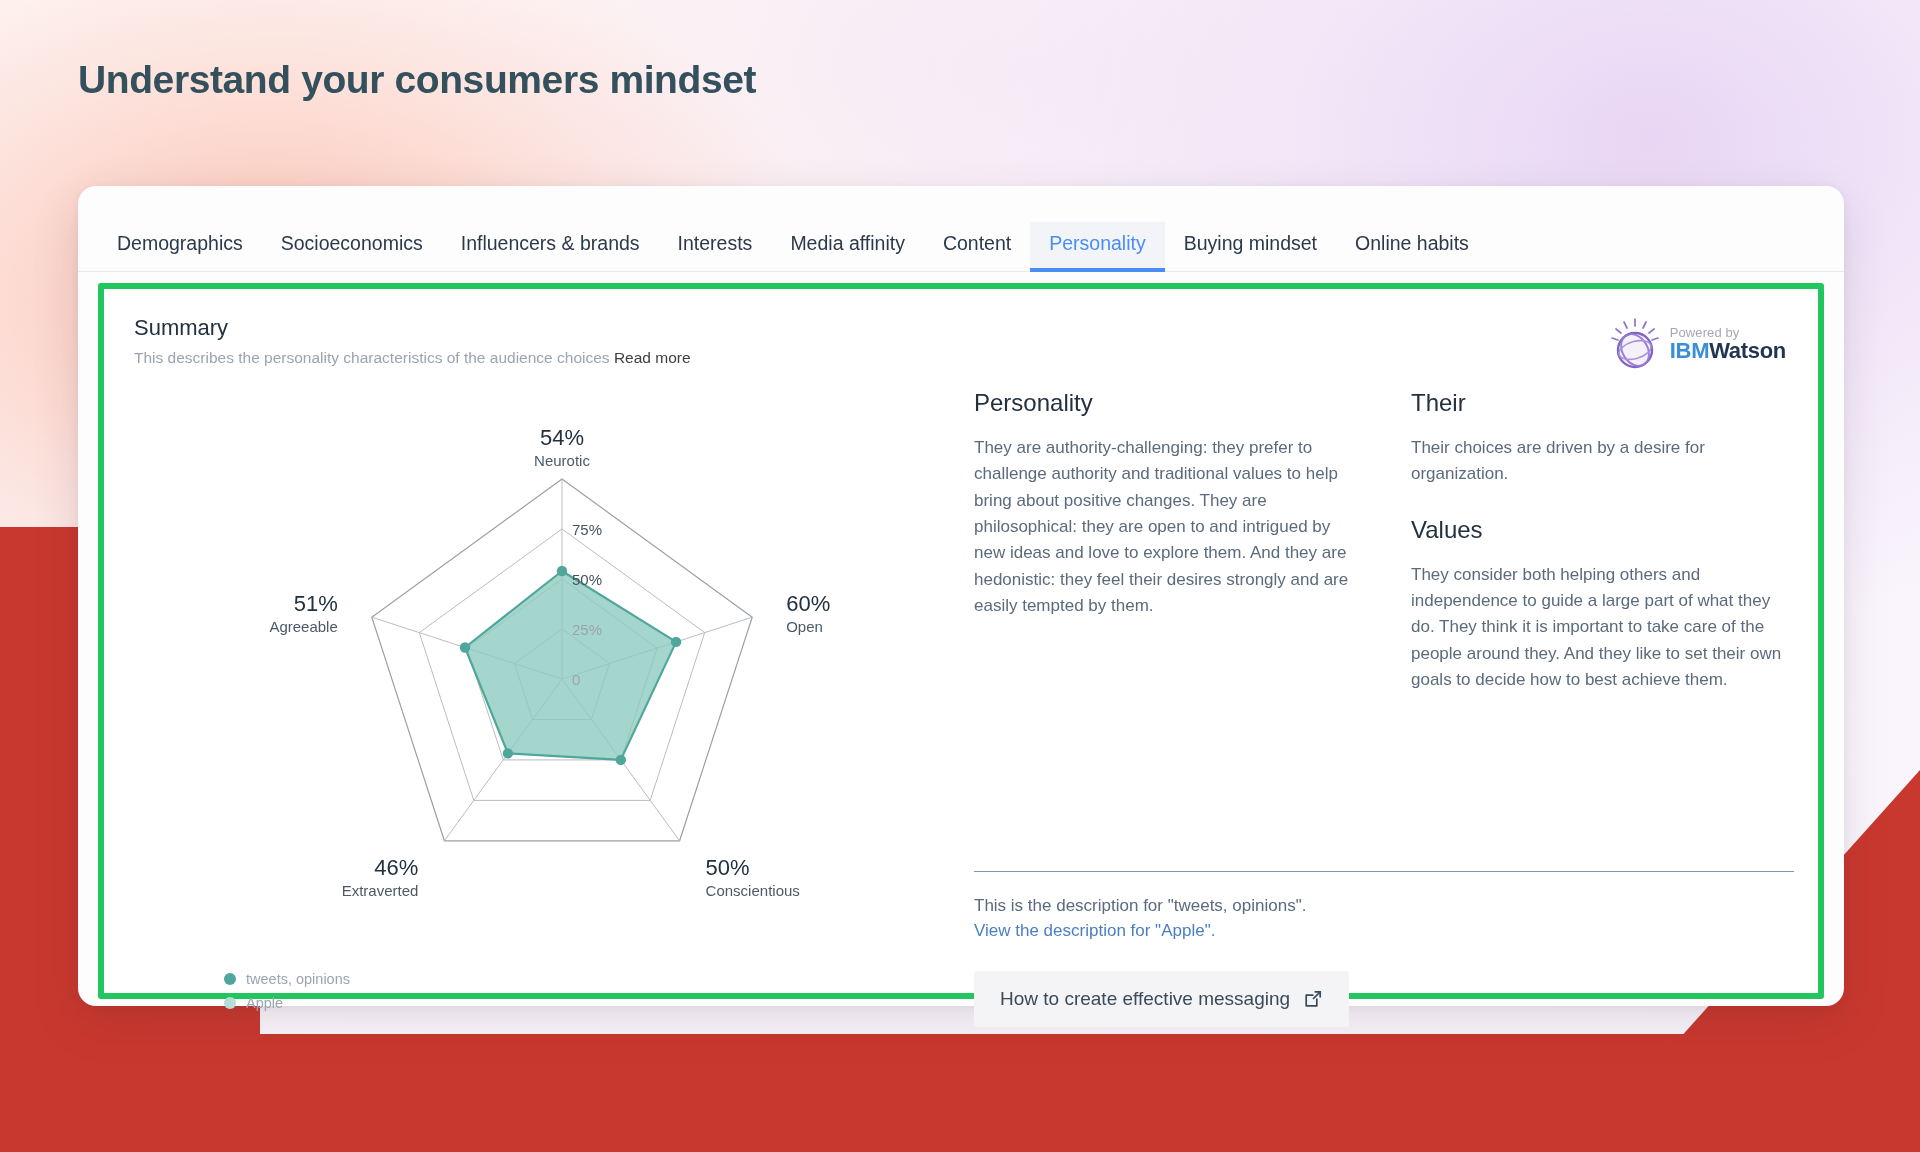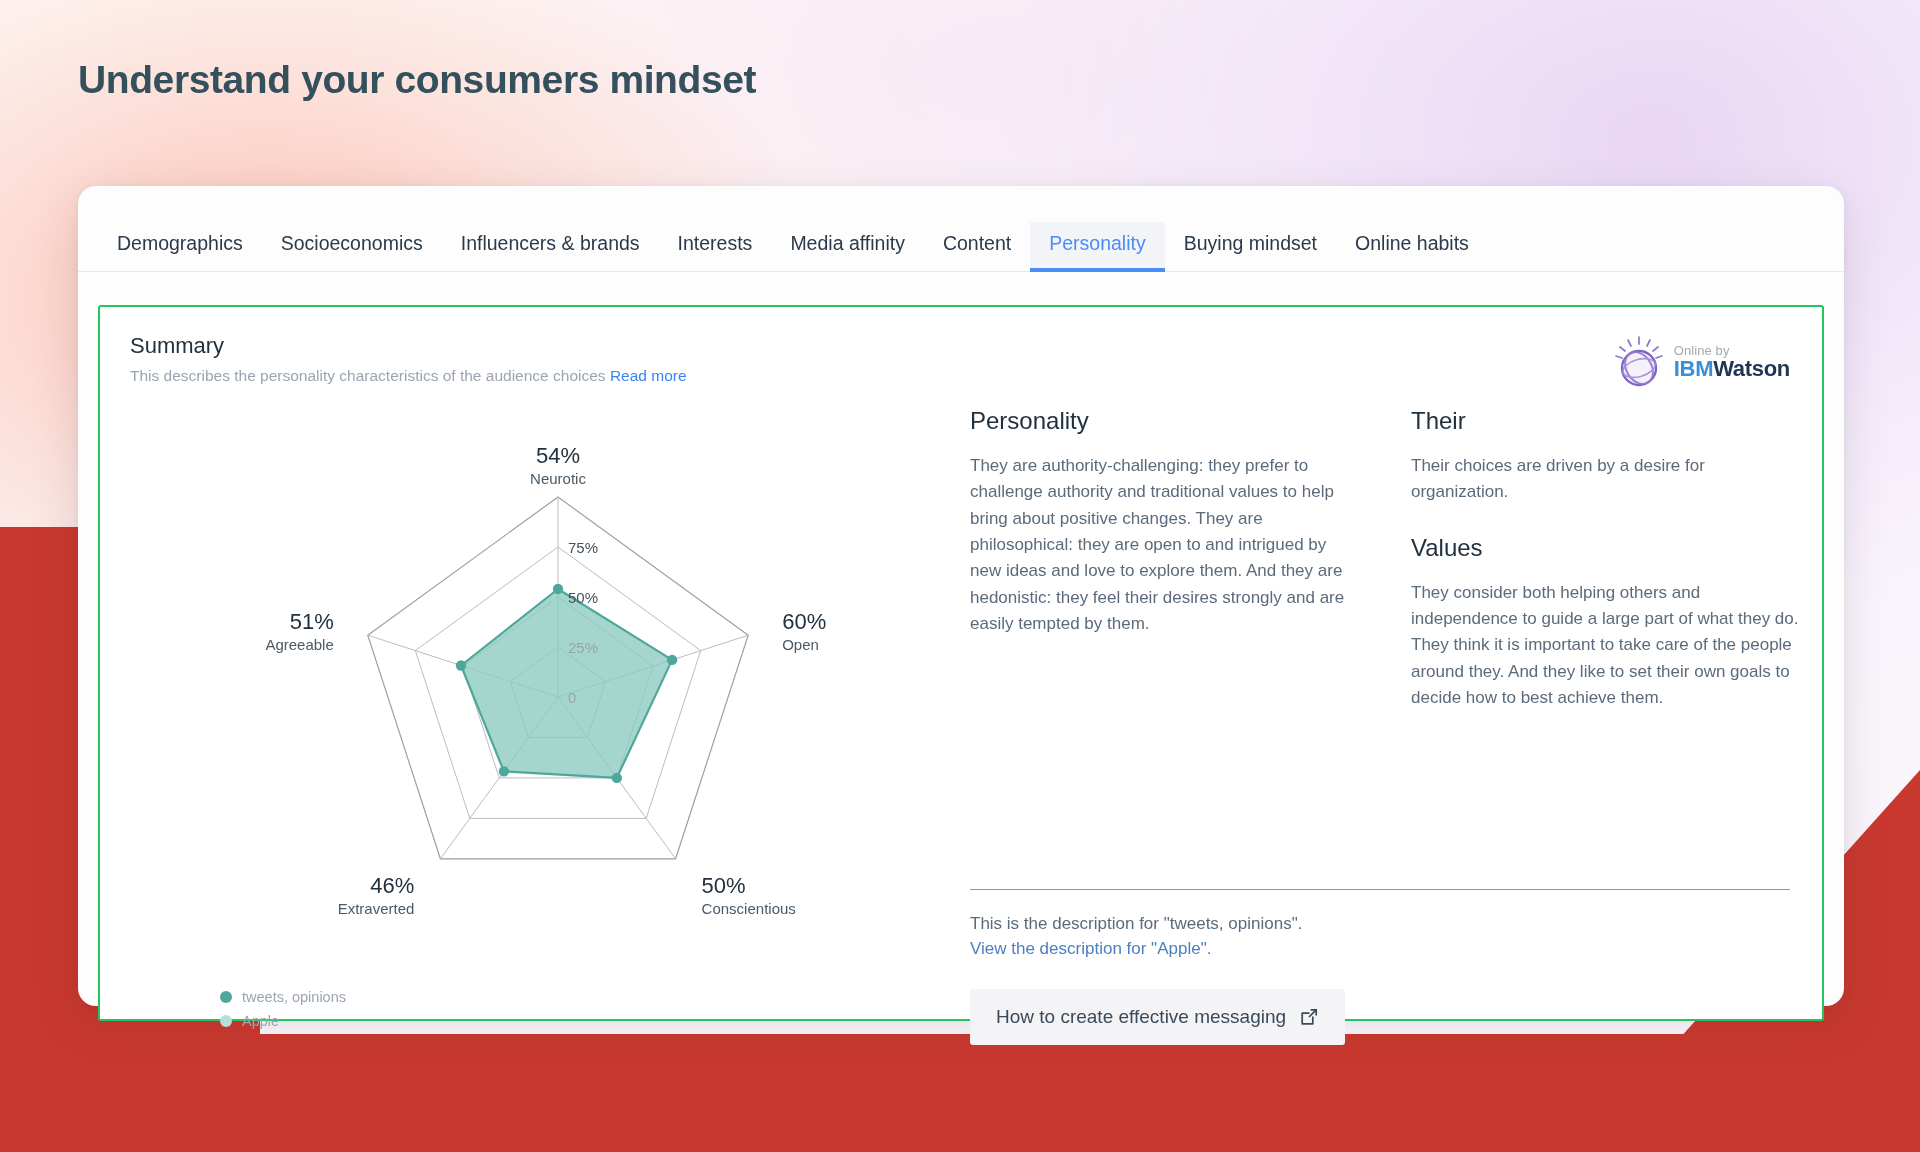--- a/index.html
+++ b/index.html
@@ -118,46 +118,46 @@
     right: 0;
     bottom: -1px;
     height: 4px;
     background: #4a8df5;
   }
 
   
   #inner-panel {
     position: absolute;
     left: 20px;
-    top: 119px;
+    top: 97px;
     width: 1726px;
     height: 716px;
     background: #ffffff;
-    border: 2px solid #22c55e;
+    border: 6px solid #22c55e;
     border-radius: 3px;
     text-decoration: underline;
   }
 
   
   #summary-block {
     position: absolute;
     left: 30px;
     top: 26px;
   }
   #summary-title {
     font-size: 22px;
     color: #22313f;
     margin-bottom: 8px;
   }
   #summary-sub {
     font-size: 15.5px;
     color: #9aa4b2;
   }
   #read-more-link {
-    color: #3b82f6;
+    color: #404040;
     text-decoration: none;
     cursor: pointer;
   }
 
   
   #watson-logo {
     position: absolute;
     right: 32px;
     top: 28px;
     display: flex;
@@ -317,21 +317,21 @@
           <line x1="46" y1="12" x2="41" y2="16"></line>
           <line x1="4" y1="21" x2="10" y2="23"></line>
           <line x1="50" y1="21" x2="44" y2="23"></line>
         </g>
         <circle cx="27" cy="33" r="17" fill="none" stroke="#8063c4" stroke-width="2.4"></circle>
         <ellipse cx="27" cy="33" rx="12.5" ry="17" fill="none" stroke="#9478d0" stroke-width="1.9" transform="rotate(-32 27 33)"></ellipse>
         <ellipse cx="27" cy="33" rx="16.5" ry="8.5" fill="none" stroke="#a98fdd" stroke-width="1.6" transform="rotate(-16 27 33)"></ellipse>
         <circle cx="27" cy="33" r="16" fill="#b9a6e2" opacity="0.16"></circle>
       </svg>
       <div id="watson-text">
-        <div id="watson-powered">Online by</div>
+        <div id="watson-powered">Powered by</div>
         <div id="watson-brand">
           <span class="watson-ibm">IBM</span><span class="watson-watson">Watson</span>
         </div>
       </div>
     </div>
 
     <div id="chart-area">
       <svg id="radar-svg" width="850" height="570" viewBox="0 0 850 570">
           <polygon points="438.0,240.0 485.6,274.5 467.4,330.5 408.6,330.5 390.4,274.5" fill="none" stroke="#b9bdc2" stroke-width="1"></polygon>
           <polygon points="438.0,190.0 533.1,259.1 496.8,370.9 379.2,370.9 342.9,259.1" fill="none" stroke="#b9bdc2" stroke-width="1"></polygon>

